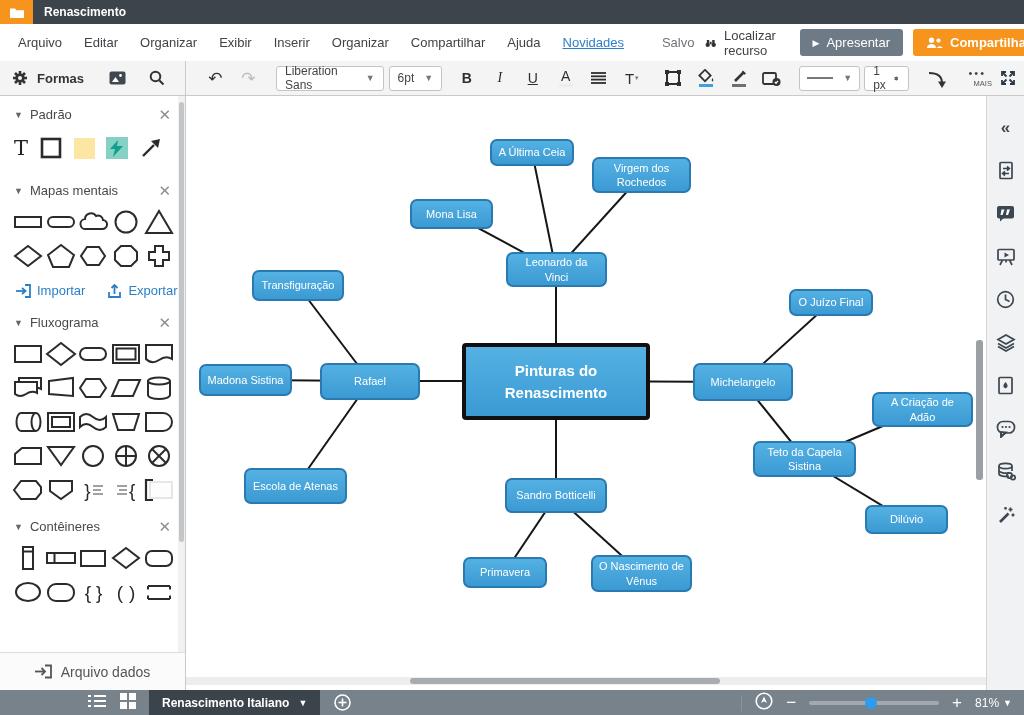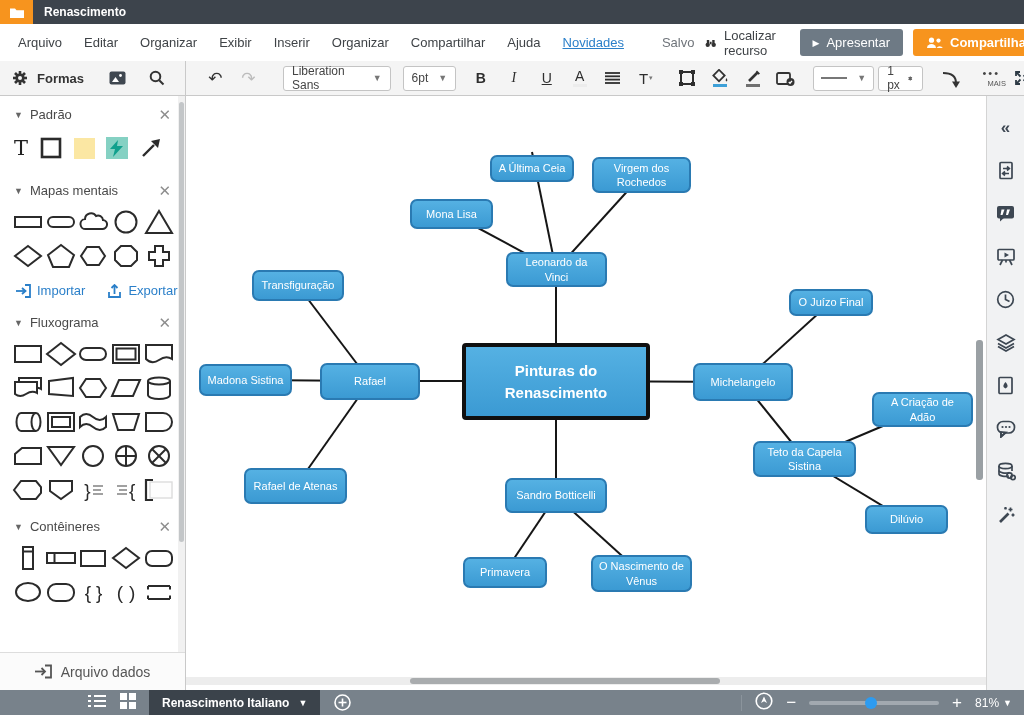--- a/index.html
+++ b/index.html
@@ -174,21 +174,21 @@
             <line x1="10.2" y1="10.2" x2="14.5" y2="14.5" stroke="#333" stroke-width="2"></line>
           </svg>
         </span>
     </div>
 
     <div class="tgroup" style="margin-left:14px;">
       <span class="tbtn" style="font-size:17px;color:#333;">↶</span>
       <span class="tbtn" style="font-size:17px;color:#bcbcbc;">↷</span>
     </div>
     <div class="sep"></div>
-    <div class="select" style="width:132px;margin:0 9px;gap:28px;">
+    <div class="select" style="width:132px;margin:0 2px;gap:28px;">
       <span style="flex:1;">Liberation Sans</span>
         <span class="caret">▼</span>
     </div>
     <div class="select" style="margin:0 3px;">
       <span>6pt</span>
         <span class="caret">▼</span>
     </div>
     <div class="tgroup" style="margin-left:6px;">
       <span class="tbtn letter b">B</span>
       <span class="tbtn letter i">I</span>
@@ -638,26 +638,26 @@
           <line x1="557" y1="286" x2="645" y2="206"></line>
           <line x1="557" y1="286" x2="619" y2="363"></line>
           <line x1="619" y1="363" x2="737" y2="313"></line>
           <line x1="619" y1="363" x2="720" y2="424"></line>
         </g>
       </svg>
 
       <div class="node central" style="left:276px;top:247px;width:188px;height:77px;">Pinturas do Renascimento</div>
       <div class="node" style="left:320px;top:156px;width:101px;height:35px;">Leonardo da Vinci</div>
       <div class="node" style="left:224px;top:103px;width:83px;height:30px;">Mona Lisa</div>
-      <div class="node" style="left:304px;top:59px;width:84px;height:27px;">A Última Ceia</div>
+      <div class="node" style="left:304px;top:43px;width:84px;height:27px;">A Última Ceia</div>
       <div class="node" style="left:406px;top:61px;width:99px;height:36px;">Virgem dos Rochedos</div>
       <div class="node" style="left:66px;top:174px;width:92px;height:31px;">Transfiguração</div>
       <div class="node" style="left:134px;top:267px;width:100px;height:37px;">Rafael</div>
       <div class="node" style="left:13px;top:268px;width:93px;height:32px;">Madona Sistina</div>
-      <div class="node" style="left:58px;top:372px;width:103px;height:36px;">Rafael de Atenas</div>
+      <div class="node" style="left:58px;top:372px;width:103px;height:36px;">Escola de Atenas</div>
       <div class="node" style="left:319px;top:382px;width:102px;height:35px;">Sandro Botticelli</div>
       <div class="node" style="left:277px;top:461px;width:84px;height:31px;">Primavera</div>
       <div class="node" style="left:405px;top:459px;width:101px;height:37px;">O Nascimento de Vênus</div>
       <div class="node" style="left:507px;top:267px;width:100px;height:38px;">Michelangelo</div>
       <div class="node" style="left:603px;top:193px;width:84px;height:27px;">O Juízo Final</div>
       <div class="node" style="left:686px;top:296px;width:101px;height:35px;">A Criação de Adão</div>
       <div class="node" style="left:567px;top:345px;width:103px;height:36px;">Teto da Capela Sistina</div>
       <div class="node" style="left:679px;top:409px;width:83px;height:29px;">Dilúvio</div>
 
       <div class="hscroll">

